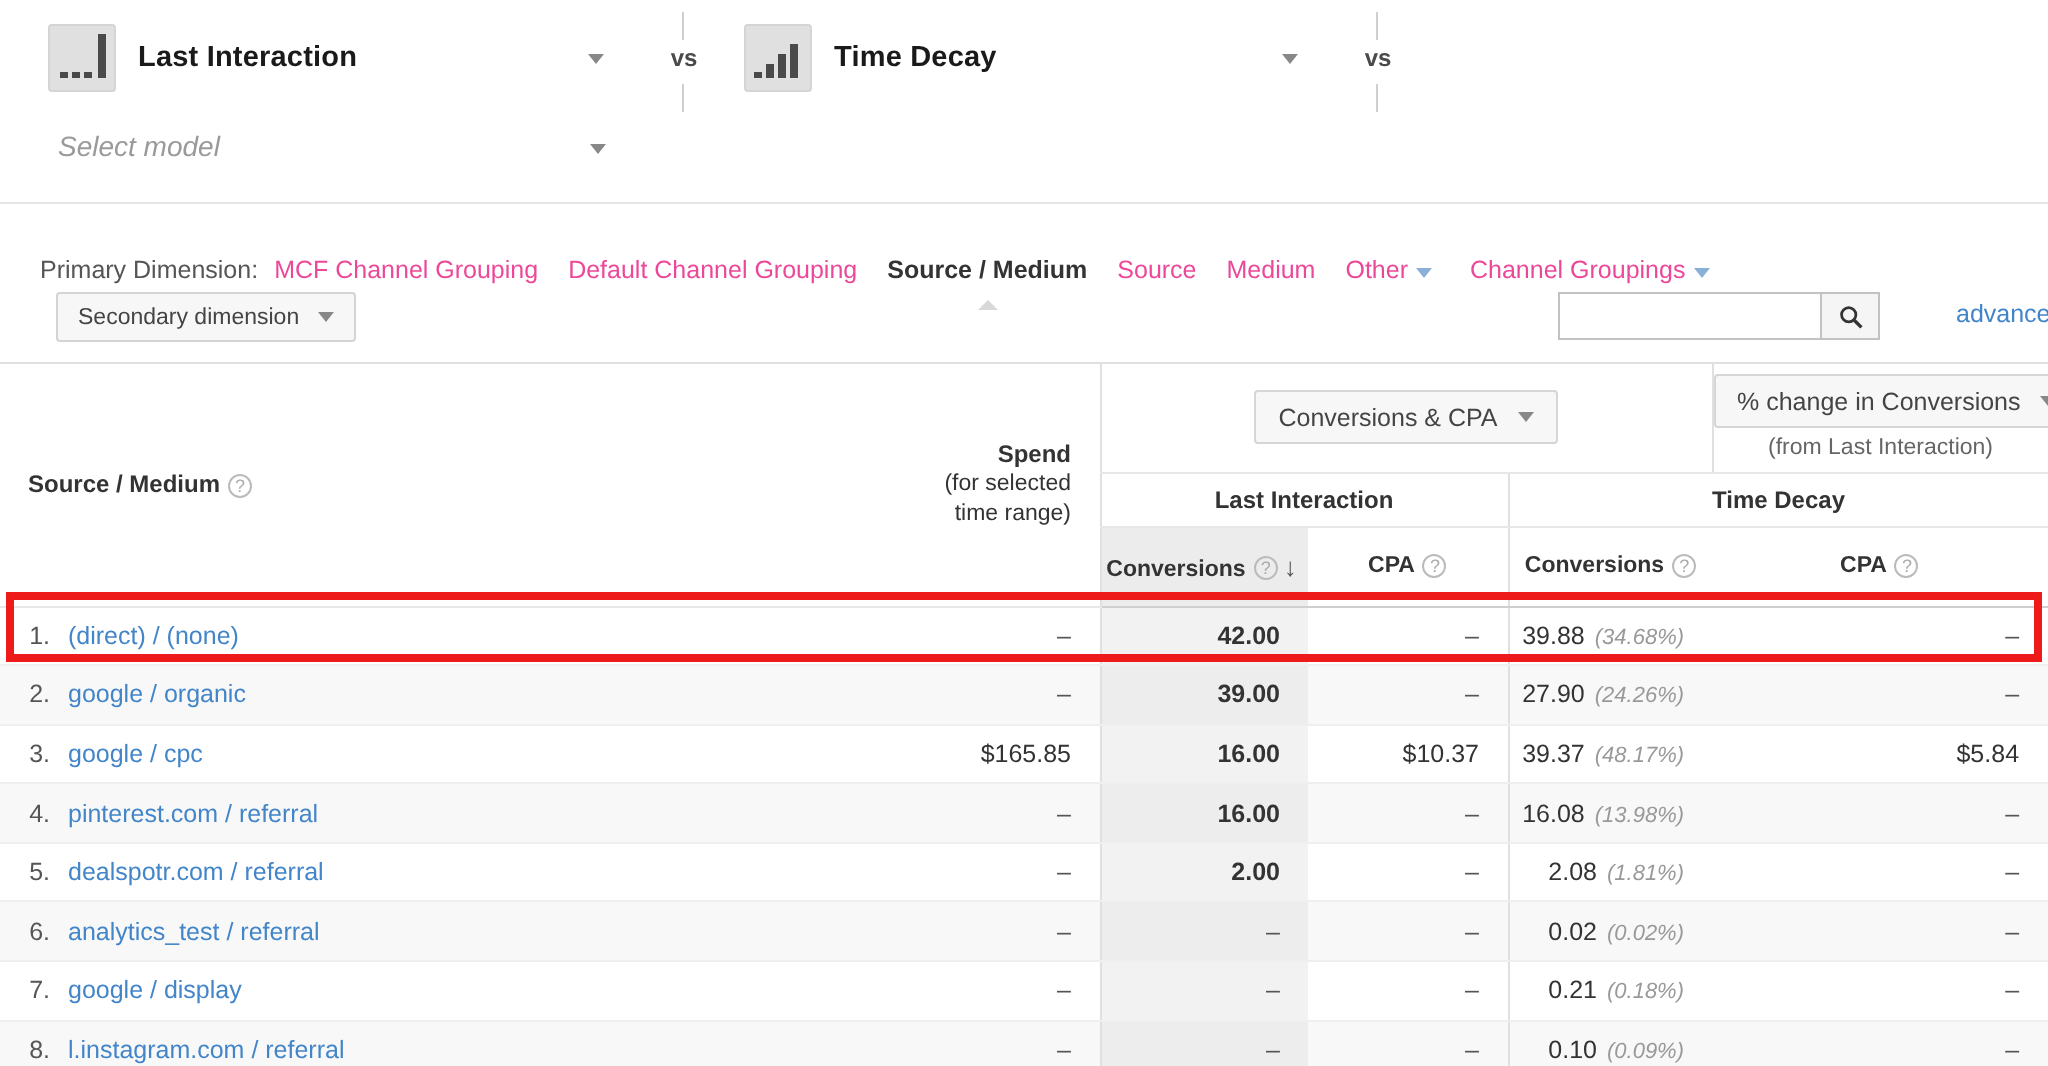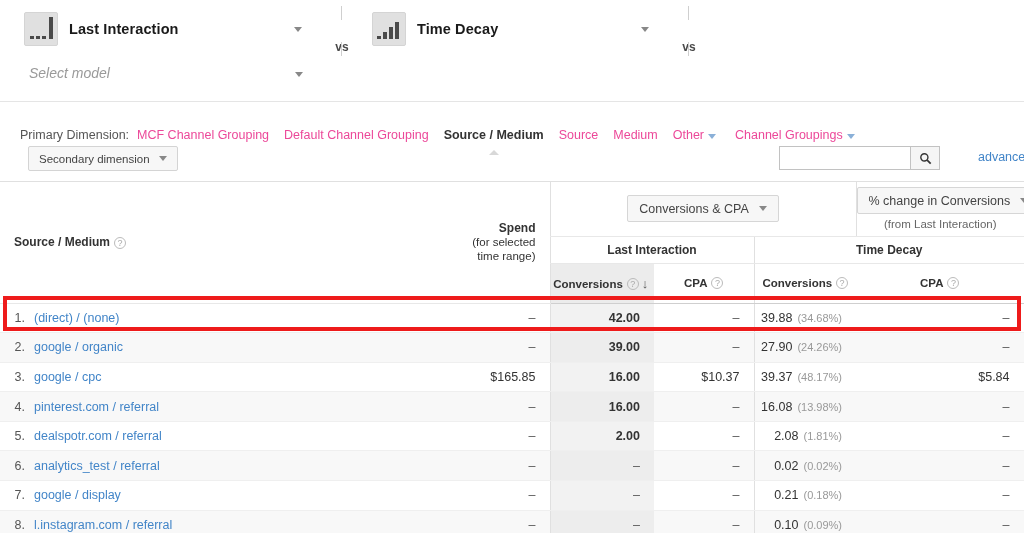--- a/index.html
+++ b/index.html
@@ -28,21 +28,21 @@
   .caret {
     width: 0; height: 0; border-left: 4.5px solid transparent; border-right: 4.5px solid transparent;
     border-top: 5px solid #888; display: inline-block;
   }
   .slot-caret { position: absolute; top: 27px; }
   .vs-wrap { position: absolute; top: 0; height: 60px; width: 24px; text-align: center; }
   .vs-wrap .dash { position: absolute; left: 11px; width: 1px; background: #cfcfcf; }
   .vs-wrap .dash.top { top: 6px; height: 14px; }
   .vs-wrap .dash.bot { top: 42px; height: 14px; }
   .vs-label {
-    position: absolute; top: 40px; left: 0; width: 24px; text-align: center;
+    position: absolute; top: 22px; left: 0; width: 24px; text-align: center;
     font-size: 12px; font-weight: bold; color: #4a4a4a;
   }
   .select-model {
     position: absolute; left: 29px; top: 65px; font-size: 14px;
     color: #9a9a9a; font-style: italic;
   }
   .select-model-caret { position: absolute; left: 295px; top: 72px; }
 
   
   .dim-row {
@@ -121,21 +121,21 @@
 
   
   .drow td { height: 29.6px; font-size: 12.5px; border-bottom: 1px solid #efefef; }
   .drow.alt td { background: #f8f8f8; }
   .drow.alt td.shaded { background: #ededed; }
   td.shaded { background: #f2f2f2; }
   .idx { color: #555; font-size: 12px; text-align: right; padding-right: 9px; width: 34px; }
   .srcname { color: #4285c8; cursor: pointer; }
   .num { text-align: right; padding-right: 14px; color: #333; }
   .num.bold { font-weight: bold; }
-  .pct-small { color: #999; font-size: 11px; margin-left: 5px; }
+  .pct-small { color: #999; font-size: 11px; margin-left: 5px; font-style: italic; }
   .dash-cell { text-align: right; padding-right: 14px; color: #555; }
   .chg { text-align: right; padding-right: 6px; }
 
   
   .annot {
     position: absolute; left: 3px; top: 296px; width: 1018px; height: 35px;
     border: 4px solid #ee1b1b; pointer-events: none; z-index: 20;
   }
 </style>
 </head>

